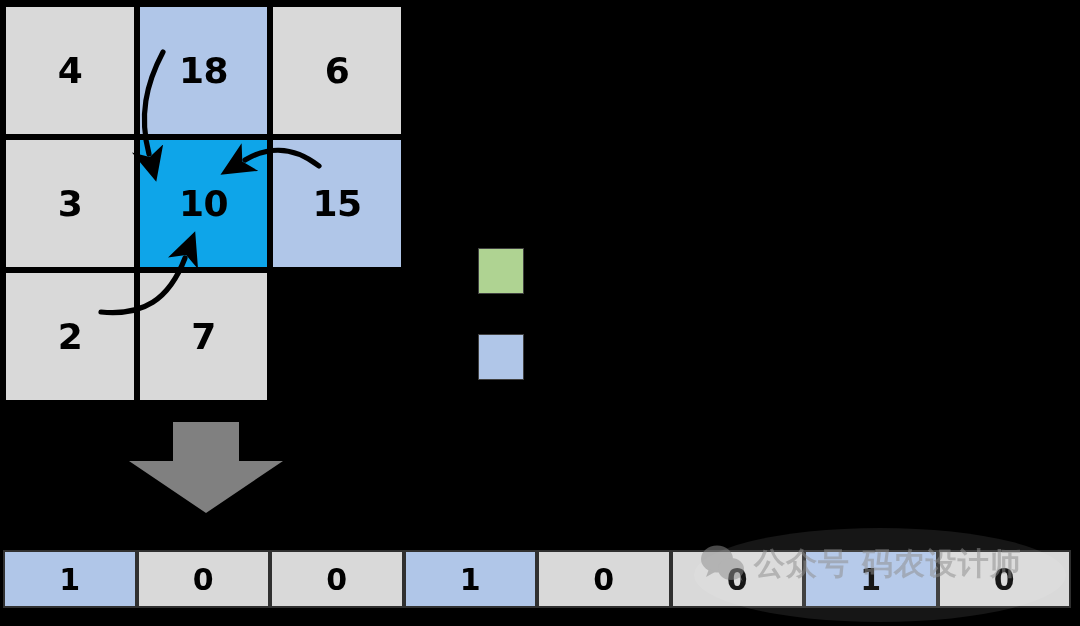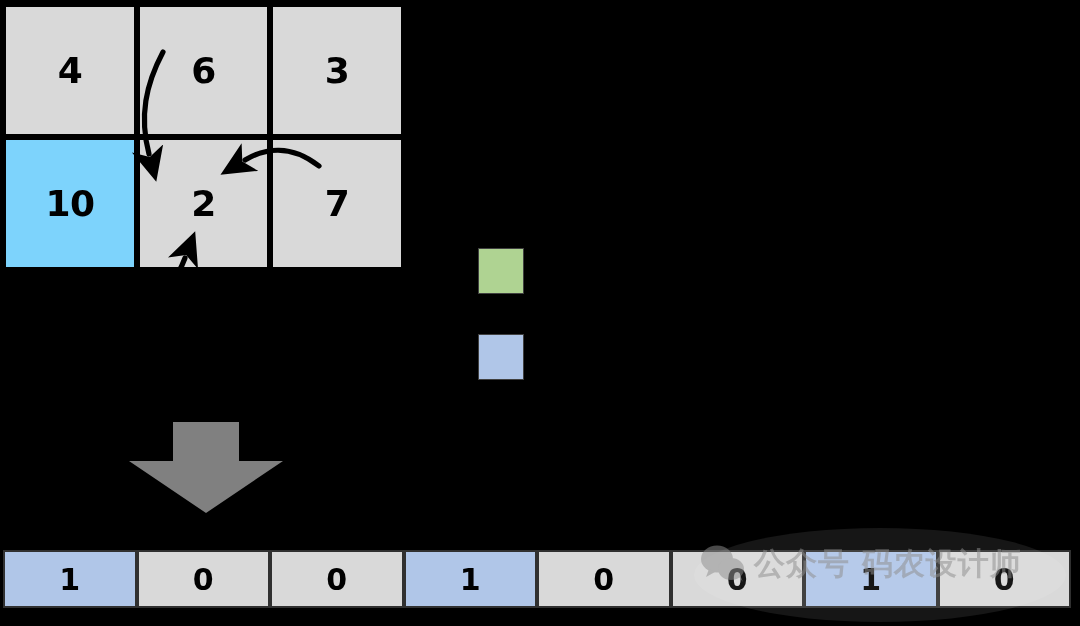--- a/index.html
+++ b/index.html
@@ -35,21 +35,21 @@
     justify-content: center;
     box-sizing: border-box;
     border: 3px solid #000000;
     font-size: 36px;
     font-weight: bold;
     color: #000000;
     letter-spacing: -0.5px;
   }
   .grid-cell.fill-gray  { background: #d9d9d9; }
   .grid-cell.fill-blue  { background: #b0c6e8; }
-  .grid-cell.fill-green { background: #7dd3fc; }
+  .grid-cell.fill-green { background: #0ea5e9; }
 
   .grid-cell .cell-value { position: relative; z-index: 3; }
 
   
   #grid-arrows {
     position: absolute;
     left: 3px;
     top: 4px;
     width: 401px;
     height: 399px;
@@ -142,29 +142,35 @@
     pointer-events: none;
   }
 </style>
 </head>
 <body>
 
 <div id="matrix-grid">
   <div class="grid-cell fill-gray">
       <span class="cell-value">4</span>
     </div>
+  <div class="grid-cell fill-blue">
+      <span class="cell-value">18</span>
+    </div>
   <div class="grid-cell fill-gray">
       <span class="cell-value">6</span>
     </div>
 
   <div class="grid-cell fill-gray">
       <span class="cell-value">3</span>
     </div>
   <div class="grid-cell fill-green">
       <span class="cell-value">10</span>
+    </div>
+  <div class="grid-cell fill-blue">
+      <span class="cell-value">15</span>
     </div>
 
   <div class="grid-cell fill-gray">
       <span class="cell-value">2</span>
     </div>
   <div class="grid-cell fill-gray">
       <span class="cell-value">7</span>
     </div>
 </div>
 

